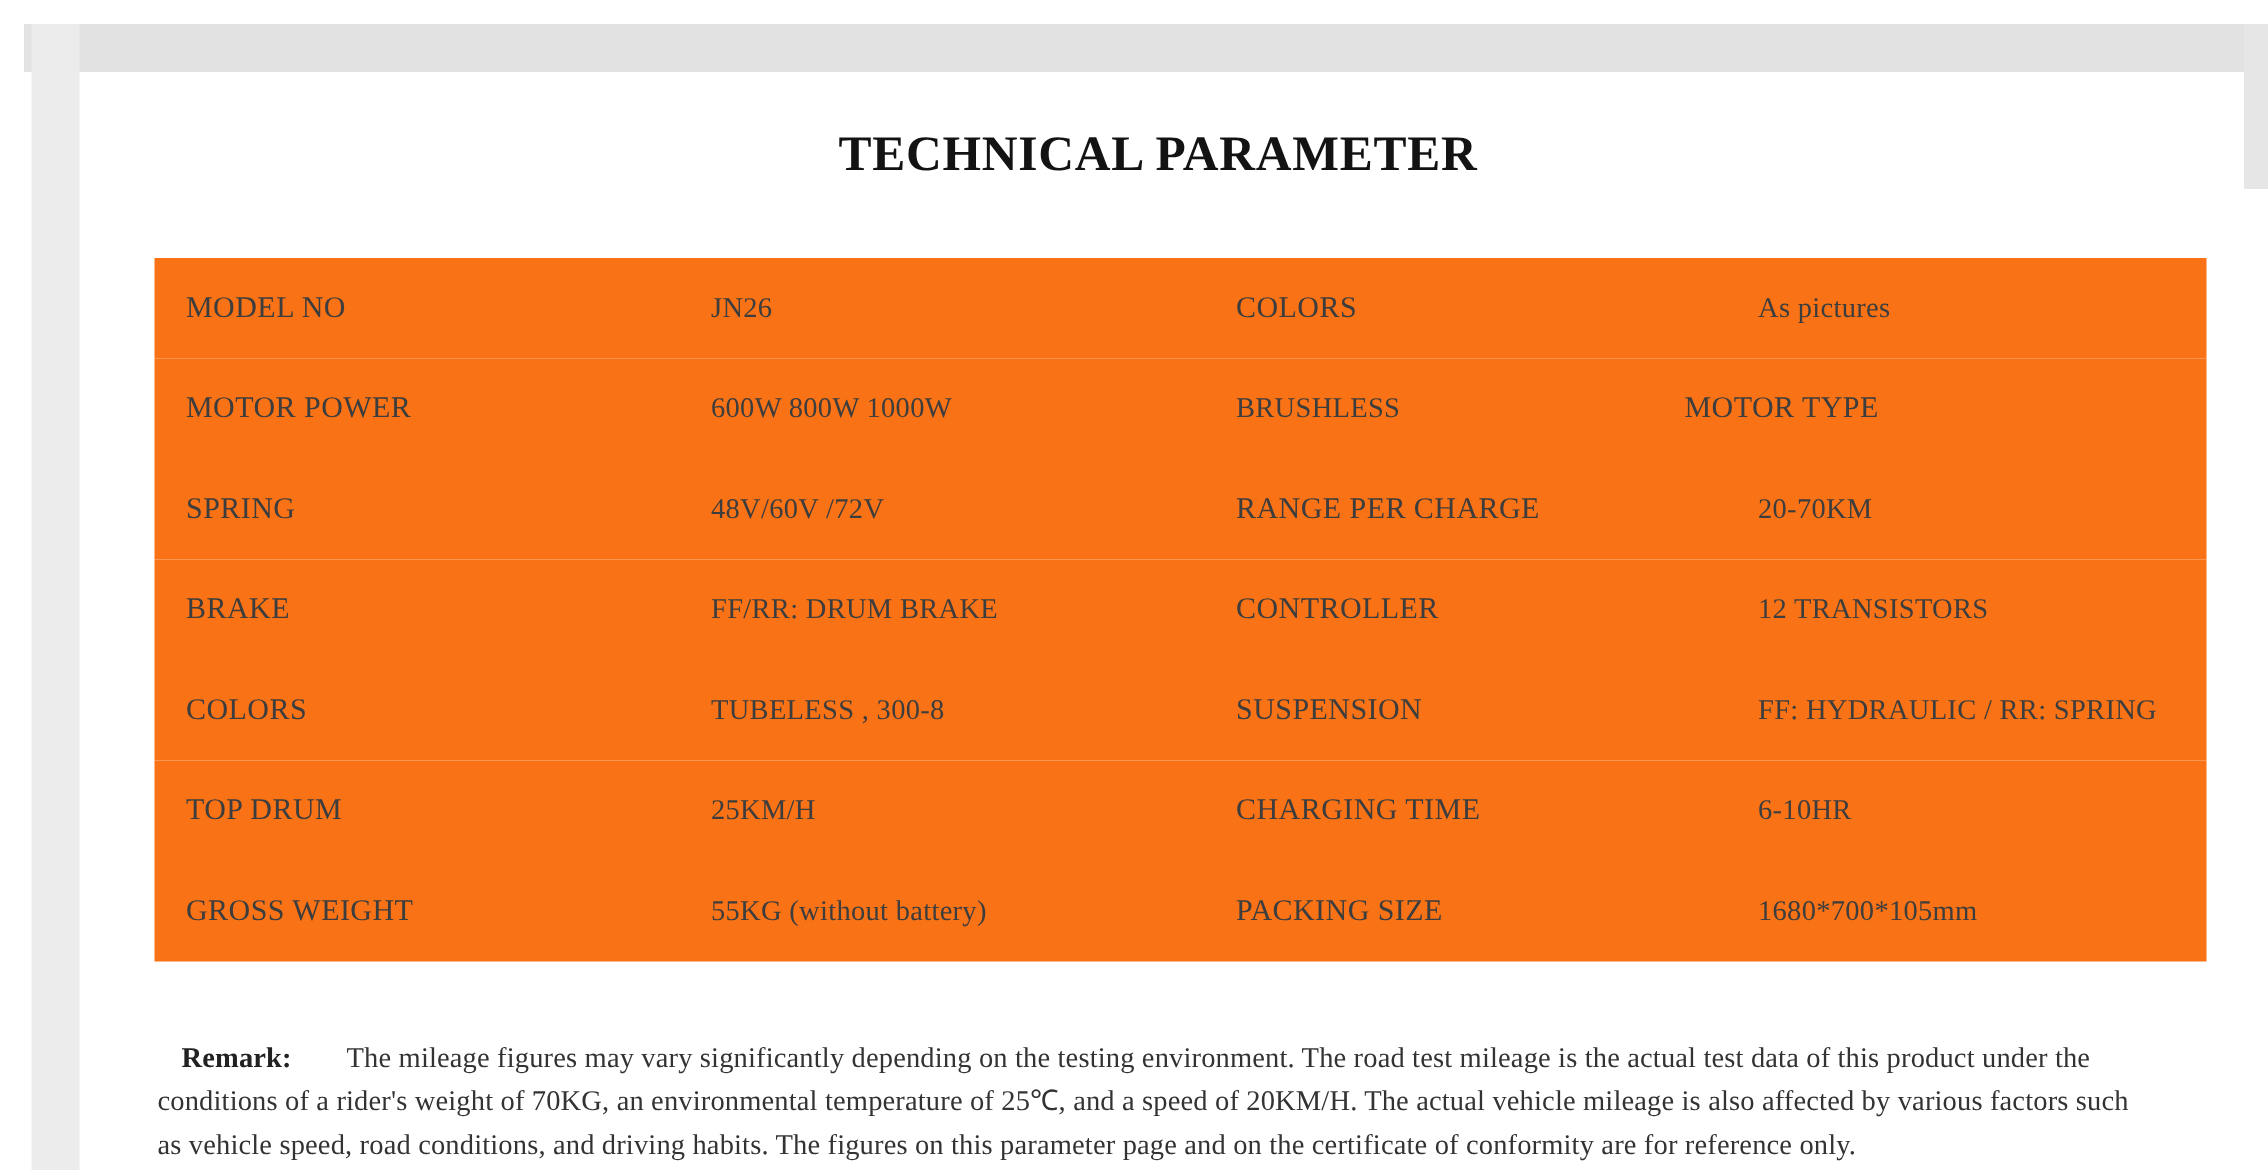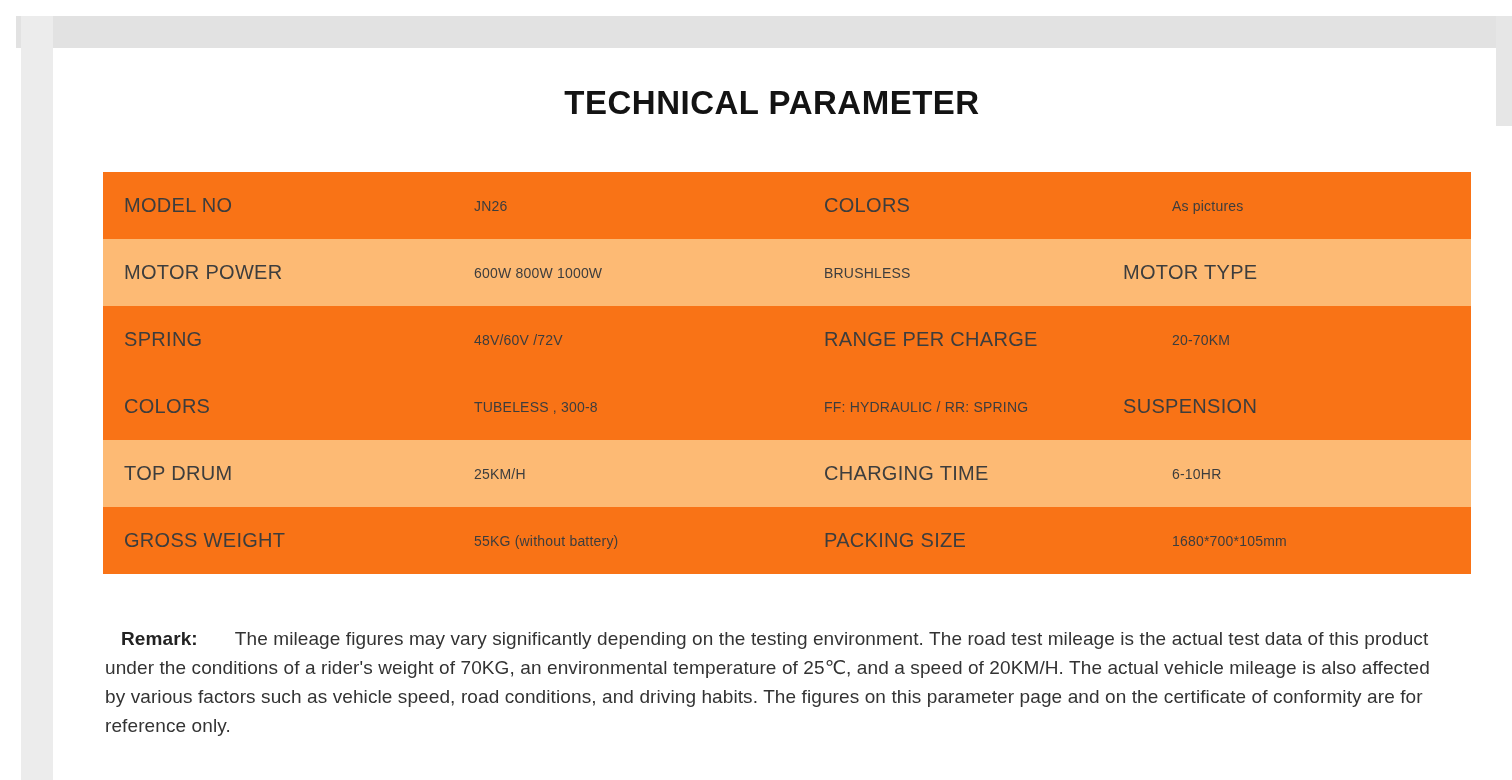--- a/index.html
+++ b/index.html
@@ -1,15 +1,15 @@
 <!DOCTYPE html>
 <html><head>
 <meta charset="utf-8">
 <style>
-  * { margin: 0; padding: 16px; box-sizing: border-box; }
+  * { margin: 0; padding: 16px; box-sizing: border-box; font-family: Liberation Serif, serif; }
   html, body { background: #ffffff; }
   body {
     width: 1512px;
     height: 780px;
     font-family: "Liberation Sans", "DejaVu Sans", sans-serif;
     color: #3a3a3a;
     position: relative;
     overflow: hidden;
   }
   .edge-top {
@@ -35,31 +35,31 @@
   }
   .spec-table {
     margin: 18px 57px 0 55px;
     width: 1400px;
   }
   .t-row {
     height: 67px;
     display: flex;
     align-items: center;
     padding-left: 5px;
-    background: #fdba74;
+    background: #f97316;
   }
   .t-row.alt { background: #f97316; }
   .cell { display: block; white-space: nowrap; overflow: hidden; }
   .lbl {
     font-size: 20px;
     letter-spacing: 0.3px;
     color: #3d3d3d;
   }
   .val {
-    font-size: 14px;
+    font-size: 19px;
     letter-spacing: 0.2px;
     color: #3d3d3d;
   }
   .c-lbl-left  { width: 350px; }
   .c-val-left  { width: 350px; }
   .c-lbl-right { width: 348px; }
   .c-val-right { flex: 1; }
   .remark {
     margin: 18px 57px 16px 57px;
     max-width: 1372px;
@@ -95,26 +95,32 @@
     <span class="cell lbl c-lbl-right">MOTOR TYPE</span>
   </div>
 
   <div class="t-row alt">
     <span class="cell lbl c-lbl-left">SPRING</span>
     <span class="cell val c-val-left">48V/60V /72V</span>
     <span class="cell lbl c-lbl-right">RANGE PER CHARGE</span>
     <span class="cell val c-val-right">20-70KM</span>
   </div>
 
+  <div class="t-row">
+    <span class="cell lbl c-lbl-left">BRAKE</span>
+    <span class="cell val c-val-left">FF/RR: DRUM BRAKE</span>
+    <span class="cell lbl c-lbl-right">CONTROLLER</span>
+    <span class="cell val c-val-right">12 TRANSISTORS</span>
+  </div>
 
   <div class="t-row alt">
     <span class="cell lbl c-lbl-left">COLORS</span>
     <span class="cell val c-val-left">TUBELESS , 300-8</span>
+    <span class="cell lbl c-lbl-right">SUSPENSION</span>
     <span class="cell val c-val-right">FF: HYDRAULIC / RR: SPRING</span>
-    <span class="cell lbl c-lbl-right">SUSPENSION</span>
   </div>
 
   <div class="t-row">
     <span class="cell lbl c-lbl-left">TOP DRUM</span>
     <span class="cell val c-val-left">25KM/H</span>
     <span class="cell lbl c-lbl-right">CHARGING TIME</span>
     <span class="cell val c-val-right">6-10HR</span>
   </div>
 
   <div class="t-row alt">

